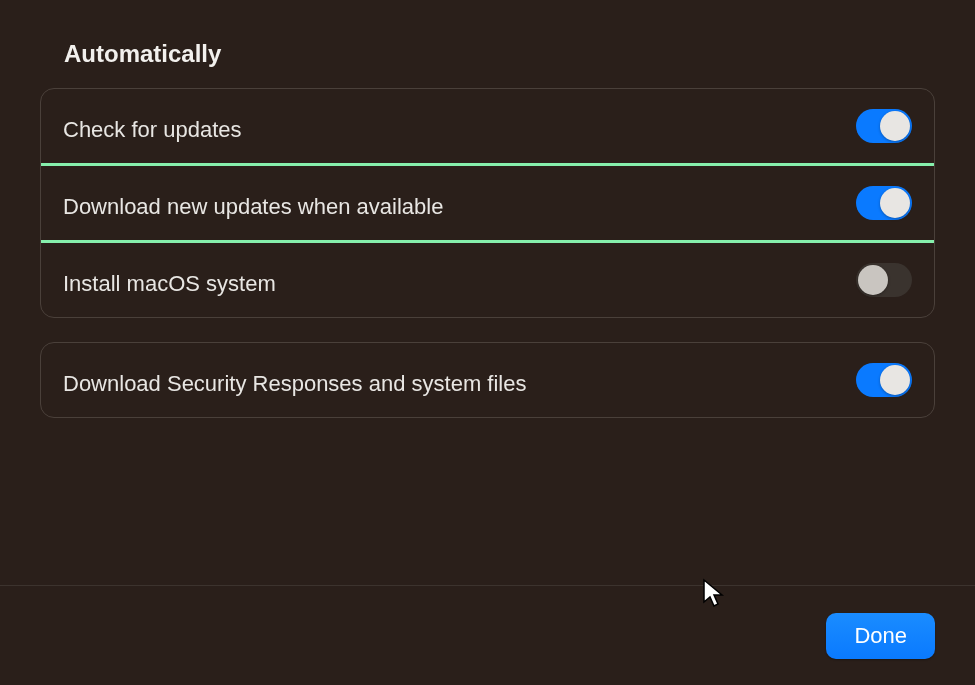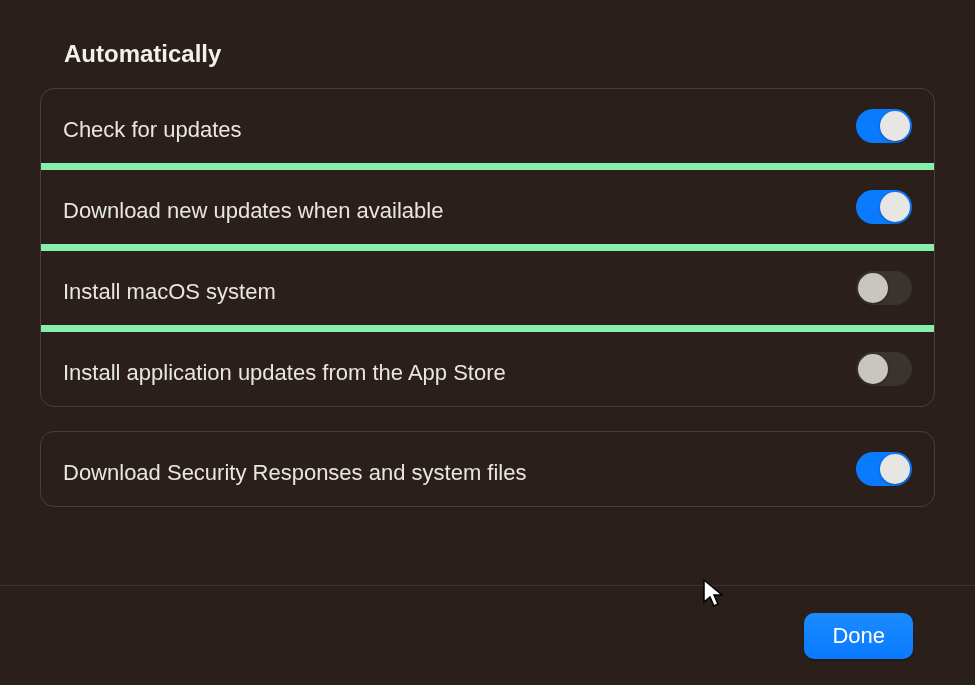--- a/index.html
+++ b/index.html
@@ -34,21 +34,21 @@
     }
     .row {
       display: flex;
       align-items: flex-end;
       justify-content: space-between;
       padding: 20px 22px;
       font-size: 22px;
       color: #e8e6e3;
     }
     .row + .row {
-      border-top: 7px solid #86efac;
+      border-top: 3px solid #86efac;
     }
     .row-label {
       flex: 1;
     }
     .toggle {
       position: relative;
       width: 56px;
       height: 34px;
       border-radius: 17px;
       cursor: pointer;
@@ -81,21 +81,21 @@
     .footer {
       position: absolute;
       left: 0;
       right: 0;
       bottom: 0;
       height: 100px;
       border-top: 1px solid #3c332e;
       display: flex;
       align-items: center;
       justify-content: flex-end;
-      padding-right: 62px;
+      padding-right: 40px;
     }
     .done-button {
       background: linear-gradient(180deg, #1a8cff 0%, #0a7aff 100%);
       color: #ffffff;
       font-size: 22px;
       font-weight: 500;
       border: none;
       border-radius: 10px;
       padding: 10px 28px;
       cursor: pointer;
@@ -129,26 +129,20 @@
       <div class="toggle" data-state="on">
         <div class="toggle-knob"></div>
       </div>
     </div>
     <div class="row">
       <span class="row-label">Install macOS system</span>
       <div class="toggle" data-state="off">
         <div class="toggle-knob"></div>
       </div>
     </div>
-    <div class="row">
-      <span class="row-label">Install application updates from the App Store</span>
-      <div class="toggle" data-state="off">
-        <div class="toggle-knob"></div>
-      </div>
-    </div>
   </div>
 
   <div class="group">
     <div class="row">
       <span class="row-label">Download Security Responses and system files</span>
       <div class="toggle" data-state="on">
         <div class="toggle-knob"></div>
       </div>
     </div>
   </div>

